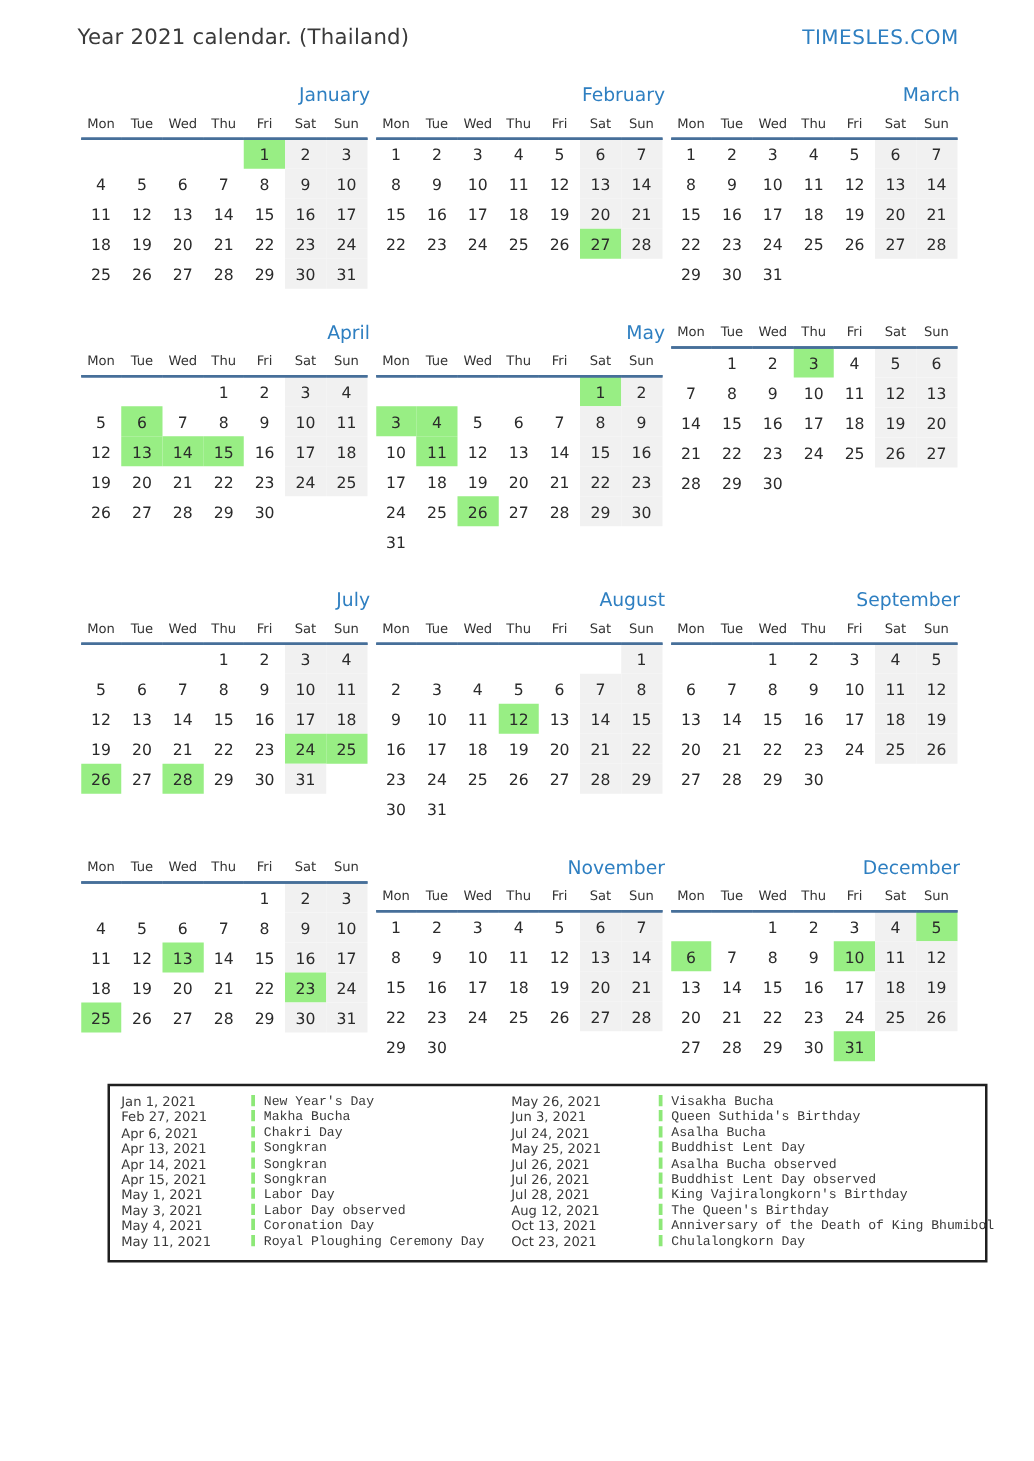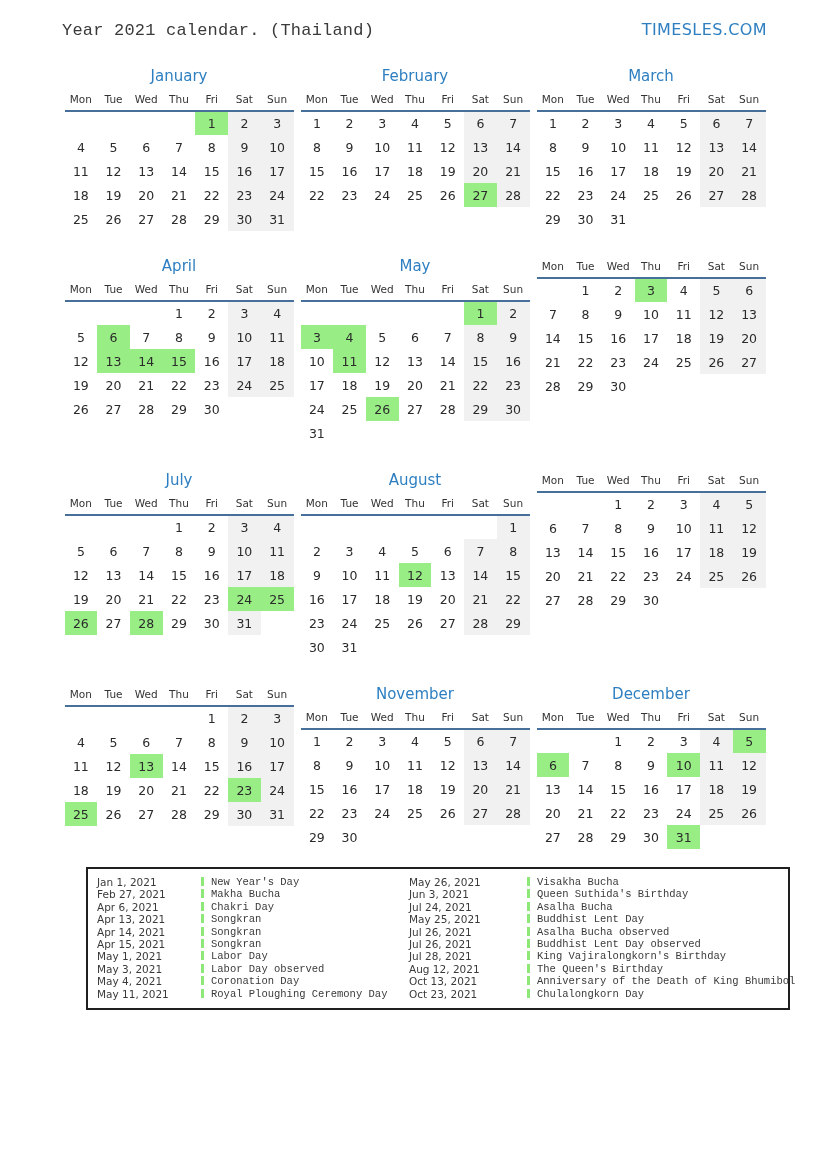--- a/index.html
+++ b/index.html
@@ -11,28 +11,28 @@
     --ink:#333;
   }
   *{box-sizing:border-box;}
   html,body{margin:0;padding:0;}
   body{
     width:827px;height:1169px;background:#fff;color:var(--ink);
     font-family:"DejaVu Sans","Liberation Sans",sans-serif;
   }
   .page{padding:14px 60px 0 62px;}
   .hdr{display:flex;justify-content:space-between;align-items:baseline;margin-top:6px;}
-  .page-title{font-size:17px;font-weight:400;color:#3a3a3a;letter-spacing:.2px;font-family:Liberation Mono, monospace;}
+  .page-title{font-size:17px;font-weight:400;color:#3a3a3a;letter-spacing:.2px;}
   .site-link{font-size:16px;color:var(--accent);text-decoration:none;letter-spacing:.4px;cursor:pointer;}
   .months{
     margin-top:27px;display:grid;grid-template-columns:repeat(3,1fr);
     column-gap:2px;row-gap:26px;align-items:start;
   }
   .month{width:234px;}
-  .month-title{text-align:center;color:var(--accent);font-size:15px;margin-bottom:5px;}
+  .month-title{text-align:right;color:var(--accent);font-size:15px;margin-bottom:5px;}
   table.cal{border-collapse:collapse;table-layout:fixed;width:229px;margin:0 auto;}
   table.cal th{
     font-size:10.5px;font-weight:400;color:#333;padding:3px 0 5px;
     border-bottom:2px solid var(--rule);
   }
   table.cal td{
     text-align:center;font-size:12.5px;height:24px;padding:0;color:#2b2b2b;
   }
   td.we{background:var(--weekend);}
   td.hol{background:var(--green);}
@@ -565,20 +565,21 @@
               <td></td>
               <td></td>
               <td></td>
               <td></td>
               <td></td>
             </tr>
           </tbody>
         </table>
       </div>
       <div class="month">
+        <div class="month-title">September</div>
         <table class="cal">
           <thead>
             <tr>
               <th>Mon</th>
               <th>Tue</th>
               <th>Wed</th>
               <th>Thu</th>
               <th>Fri</th>
               <th>Sat</th>
               <th>Sun</th>

